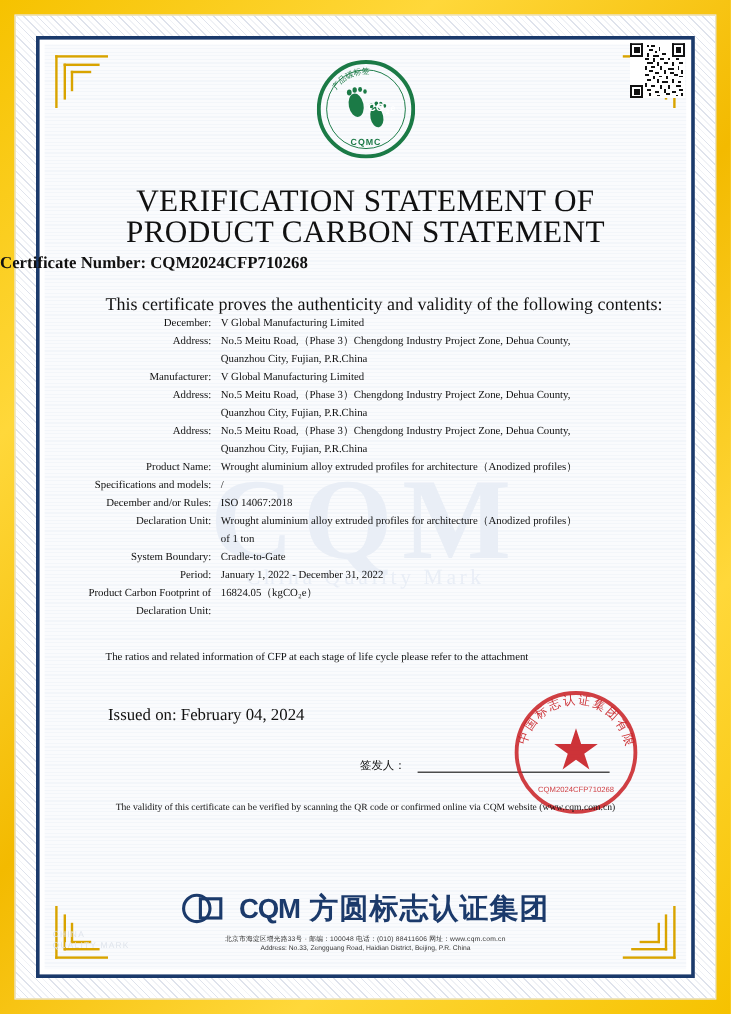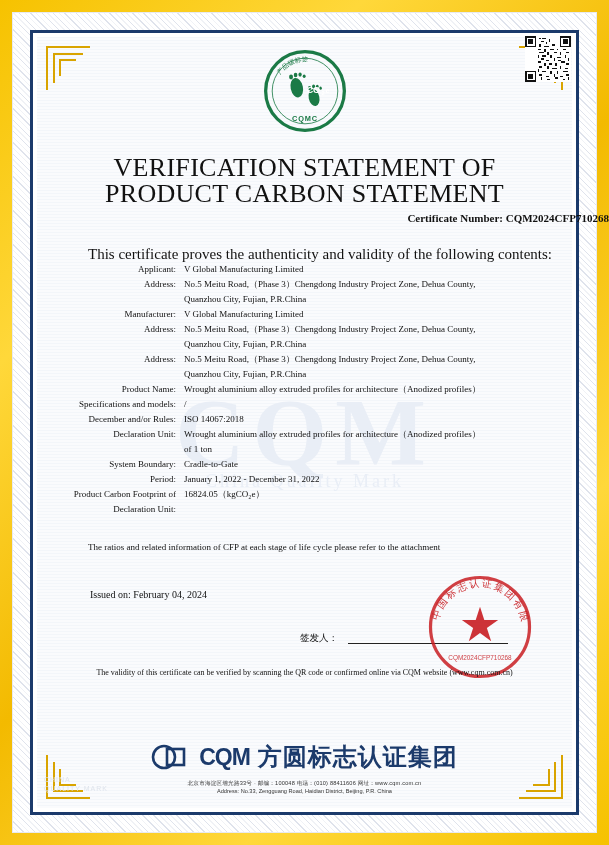--- a/index.html
+++ b/index.html
@@ -138,22 +138,22 @@
     font-weight: normal;
     line-height: 26px;
     letter-spacing: .3px;
     color: #111;
     font-family: "Liberation Serif", serif;
   }
   .cert-no {
     position: absolute;
     left: 0; right: 0;
     top: 212px;
-    text-align: right;
-    font-size: 11px;
+    text-align: left;
+    font-size: 14px;
     font-weight: bold;
     color: #111;
   }
 
   .intro {
     position: absolute;
     left: 88px;
     top: 246px;
     font-size: 15px;
     color: #111;
@@ -189,21 +189,21 @@
     left: 88px;
     top: 542px;
     font-size: 9px;
     color: #111;
   }
 
   .issued {
     position: absolute;
     left: 90px;
     top: 589px;
-    font-size: 10px;
+    font-size: 14px;
     color: #111;
   }
 
   .signer {
     position: absolute;
     left: 300px;
     top: 632px;
     font-size: 9.5px;
     color: #111;
   }
@@ -457,21 +457,21 @@
     <div>PRODUCT CARBON STATEMENT</div>
   </div>
 
   <div class="cert-no">Certificate Number: CQM2024CFP710268</div>
 
   <div class="intro">This certificate proves the authenticity and validity of the following contents:</div>
 
   <table class="fields">
     <tbody>
       <tr>
-        <td class="lbl">Applicant:</td>
+        <td class="lbl">December:</td>
         <td class="val">V Global Manufacturing Limited</td>
       </tr>
       <tr>
         <td class="lbl">Address:</td>
         <td class="val">No.5 Meitu Road,（Phase 3）Chengdong Industry Project Zone, Dehua County,</td>
       </tr>
       <tr>
         <td class="lbl"></td>
         <td class="val">Quanzhou City, Fujian, P.R.China</td>
       </tr>

